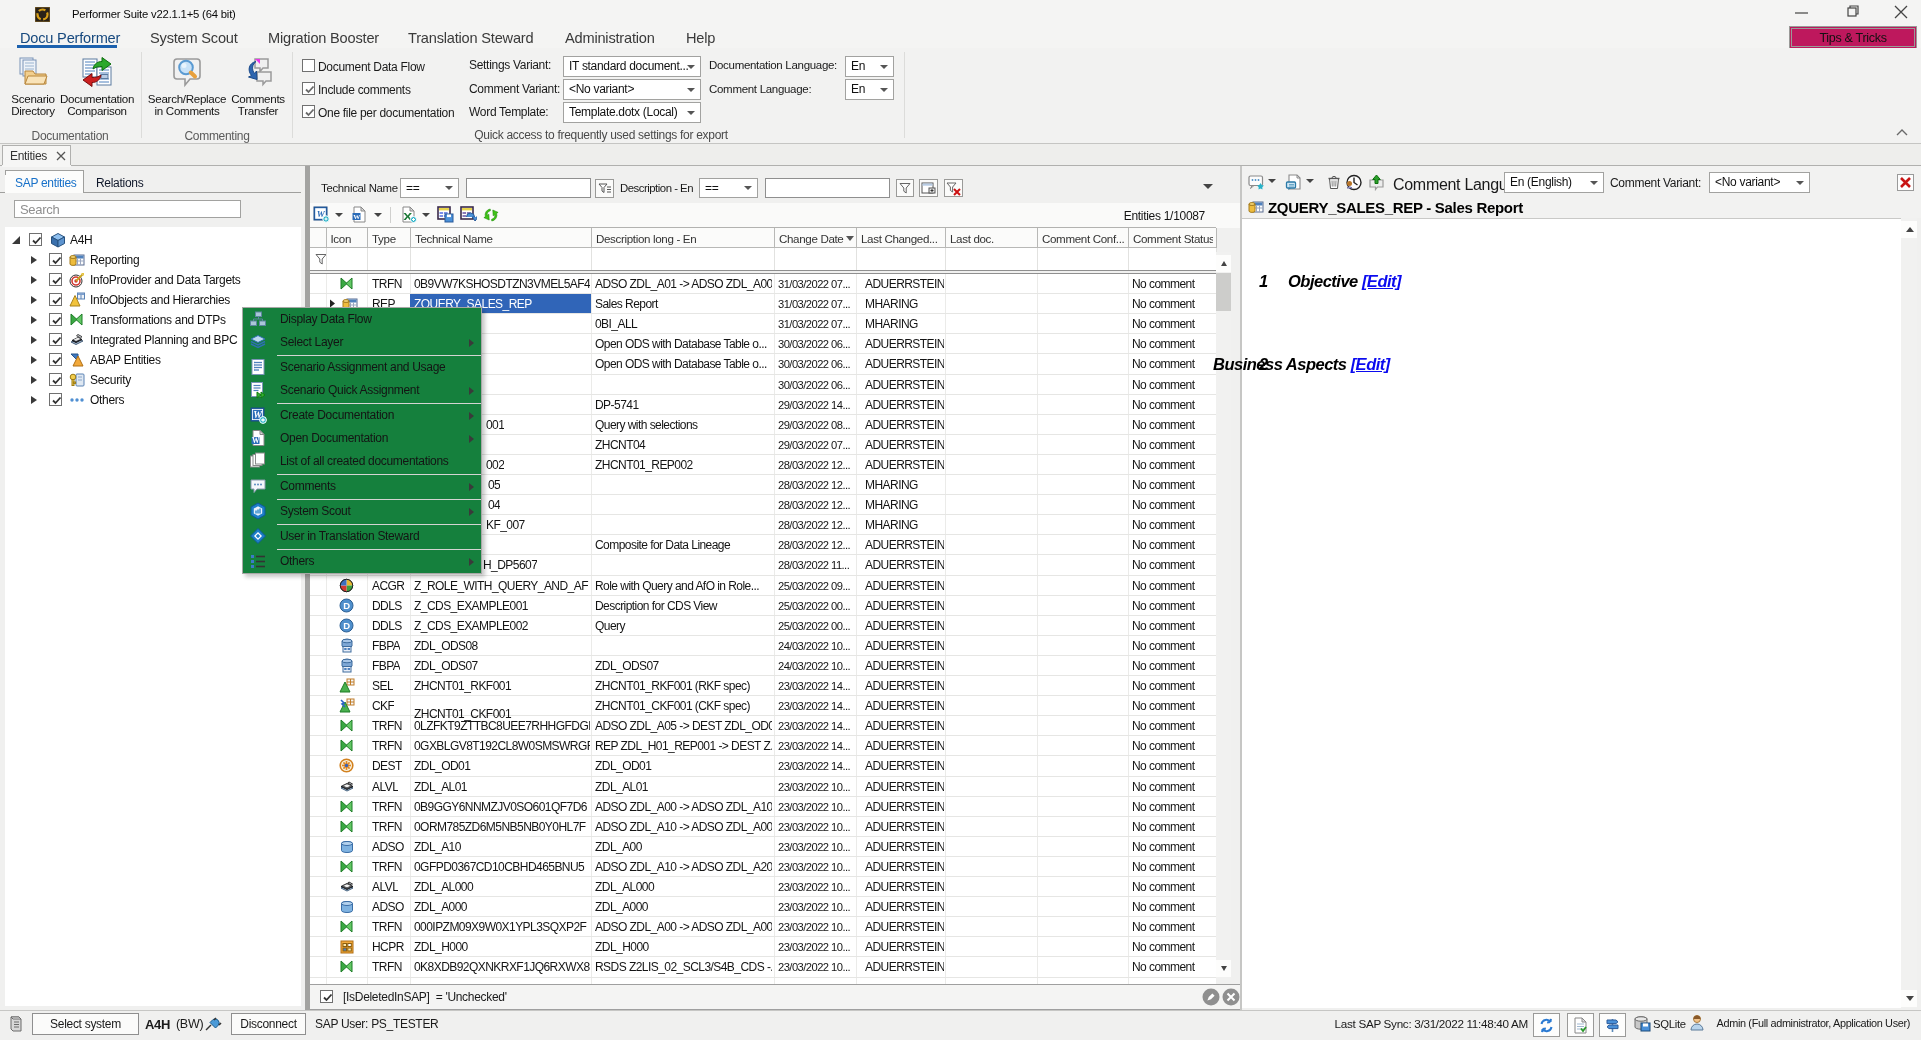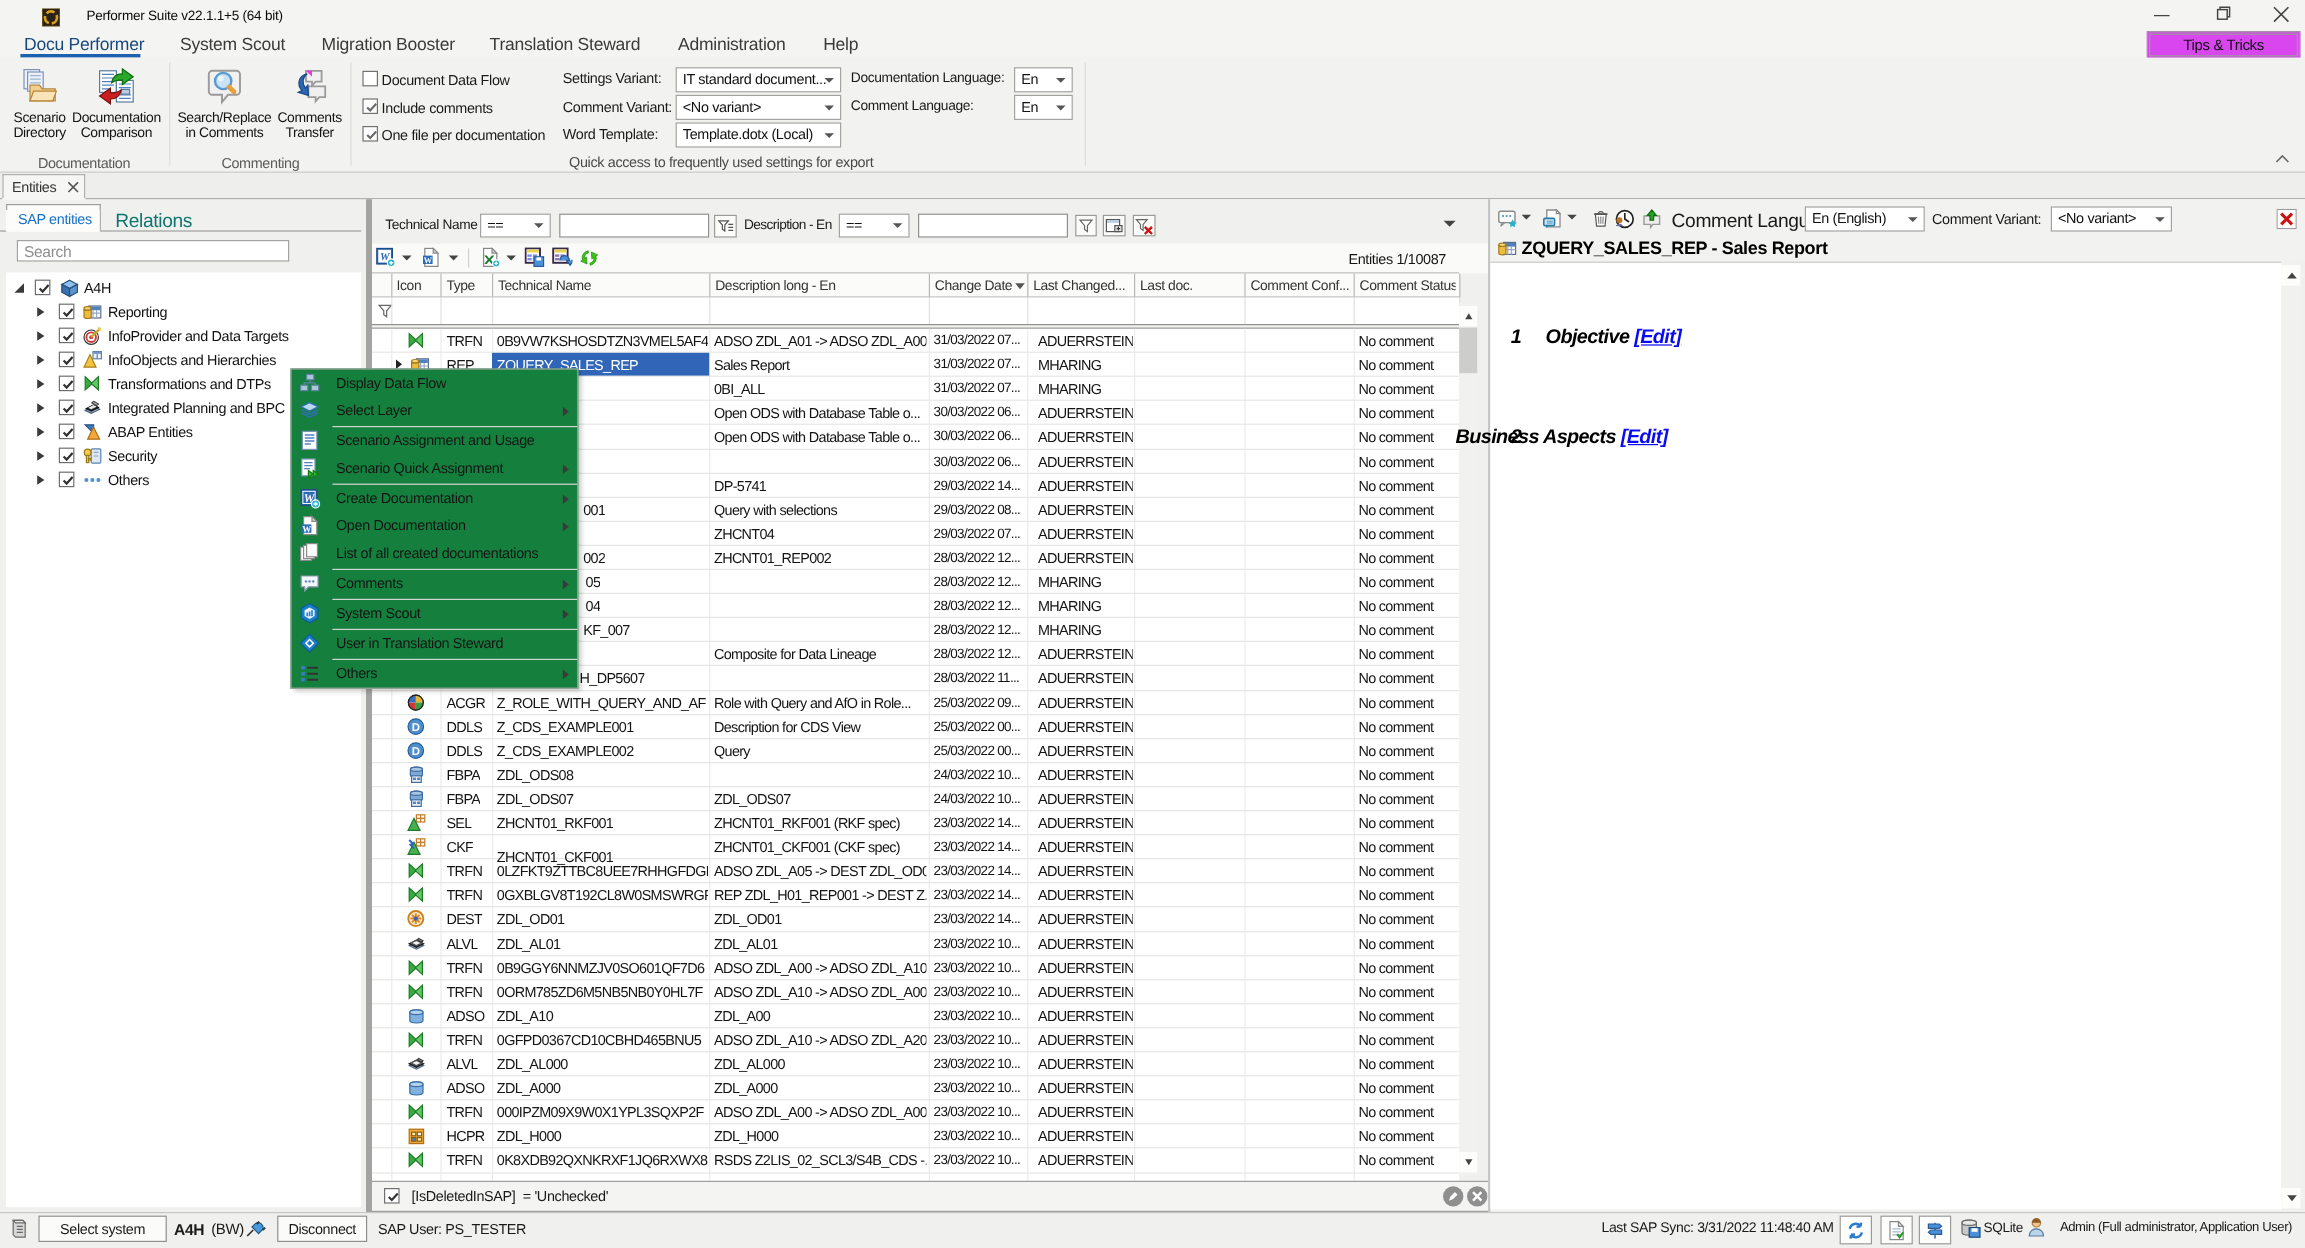--- a/index.html
+++ b/index.html
@@ -33,21 +33,21 @@
     <path d="M3,3 L15,15 M15,3 L3,15" stroke="#444" stroke-width="1.3"></path>
   </svg>
 <div class="ab" style="left:0;top:28px;width:1921px;height:20px;background:#f4f4f3"></div>
 <div class="tn" style="left:20px;top:30px;color:#17497e">Docu Performer</div>
 <div class="ab" style="left:17px;top:44.5px;width:100px;height:3px;background:#1c61ae"></div>
 <div class="tn" style="left:150px;top:30px">System Scout</div>
 <div class="tn" style="left:268px;top:30px">Migration Booster</div>
 <div class="tn" style="left:408px;top:30px">Translation Steward</div>
 <div class="tn" style="left:565px;top:30px">Administration</div>
 <div class="tn" style="left:686px;top:30px">Help</div>
-<div class="ab" style="left:1789px;top:26px;width:128px;height:23px;border:1px solid #9a9a98;background:#d946ef;box-sizing:border-box">
+<div class="ab" style="left:1789px;top:26px;width:128px;height:23px;border:1px solid #9a9a98;background:#be185d;box-sizing:border-box">
     <div style="position:absolute;inset:1px;border:1px solid #9a9a98;text-align:center;font-size:12.5px;line-height:18px;color:#111">Tips &amp; Tricks</div>
   </div>
 <div class="ab" style="left:0;top:48px;width:1921px;height:95px;background:#f2f2f1;border-bottom:1px solid #c5c5c3;box-sizing:content-box"></div>
 <div class="ab" style="left:141px;top:52px;width:1px;height:86px;background:#dcdcda"></div>
 <div class="ab" style="left:292px;top:52px;width:1px;height:86px;background:#dcdcda"></div>
 <div class="ab" style="left:904px;top:52px;width:1px;height:86px;background:#dcdcda"></div>
 <div class="ab" style="left:17px;top:56px"><svg style="" width="32" height="32" viewBox="0 0 32 32">
       <g>
         <rect x="3" y="2" width="13" height="16" fill="#eef2f8" stroke="#7a94b8"></rect>
         <rect x="6" y="4" width="13" height="16" fill="#eef2f8" stroke="#7a94b8"></rect>
@@ -130,21 +130,21 @@
 <div class="ab" style="left:0;top:165px;width:1921px;height:1px;background:#b0b0ae"></div>
 <div class="ab" style="left:2px;top:145px;width:69px;height:21px;background:#f6f6f5;border:1px solid #b0b0ae;border-bottom:none;box-sizing:border-box"></div>
 <div class="ab" style="left:2px;top:165px;width:69px;height:2px;background:#f6f6f5"></div>
 <div class="ab" style="left:10px;top:149px;font-size:12px;color:#333">Entities</div>
 <svg style="position:absolute;left:56px;top:151px" width="10" height="10" viewBox="0 0 10 10">
     <path d="M1,1 L9,9 M9,1 L1,9" stroke="#555" stroke-width="1.3"></path>
   </svg>
 <div class="ab" style="left:5px;top:170px;width:79px;height:23px;background:#fcfcfb;border:1px solid #9f9f9d;border-bottom:none;box-sizing:border-box"></div>
 <div class="ab" style="left:5px;top:175px;width:78px;height:18px;background:#fcfcfb"></div>
 <div class="ab" style="left:15px;top:176px;font-size:12px;color:#1871c9">SAP entities</div>
-<div class="ab" style="left:96px;top:176px;font-size:16px;color:#0f766e">Relations</div>
+<div class="ab" style="left:96px;top:176px;font-size:12px;color:#0f172a">Relations</div>
 <div class="ab" style="left:84px;top:192px;width:217px;height:1px;background:#9f9f9d"></div>
 <div class="ab" style="left:0px;top:192px;width:5px;height:1px;background:#9f9f9d"></div>
 <div class="ab" style="left:14px;top:200px;width:227px;height:18px;background:#fff;border:1px solid #a2a2a0;box-sizing:border-box"></div>
 <div class="ab" style="left:20px;top:202px;font-size:13px;color:#8f8f8f">Search</div>
 <div class="ab" style="left:5px;top:227px;width:296px;height:779px;background:#fff"></div>
 <svg style="position:absolute;left:11px;top:235px" width="10" height="10" viewBox="0 0 10 10">
     <path d="M9,1 L9,9 L1,9 Z" fill="#3a3a3a"></path>
   </svg>
 <div class="cb" style="left:29px;top:233px">
     <svg style="" width="12" height="11" viewBox="0 0 12 11">

